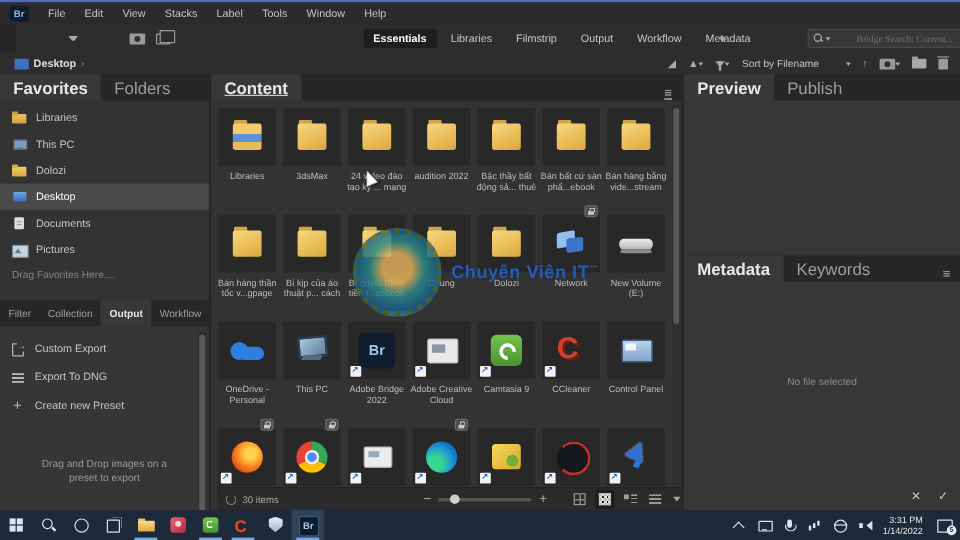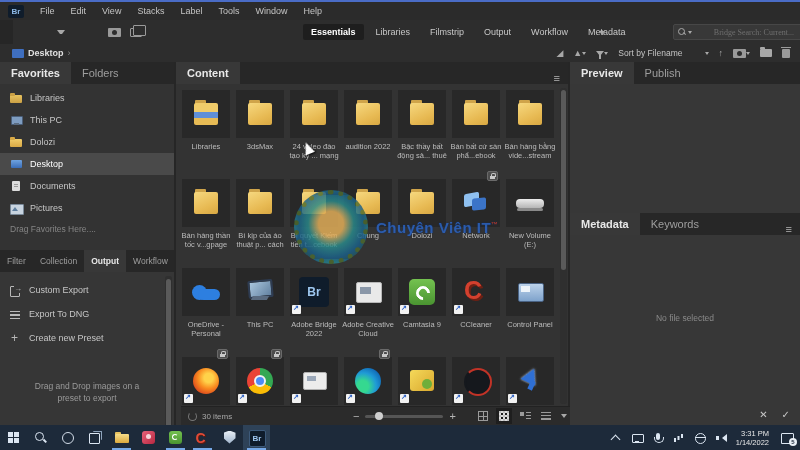--- a/index.html
+++ b/index.html
@@ -48,21 +48,21 @@
   .funnel::after { content:""; position:absolute; left:-1px; top:-5px; width:2px; height:8px; background:#a8a8a8; }
   .sort-dd { display:flex; align-items:center; gap:22px; font-size:8.5px; color:#c4c4c4; }
   .mini-folder { width:12px; height:8px; background:#a8a8a8; border-radius:1px; position:relative; }
   .mini-folder::before { content:""; position:absolute; left:0; top:-2px; width:5px; height:2px; background:#a8a8a8; border-radius:1px 1px 0 0; }
   .trash { width:8px; height:9px; background:#9a9a9a; border-radius:1px; position:relative; }
   .trash::before { content:""; position:absolute; left:-1px; top:-2px; width:10px; height:1.5px; background:#9a9a9a; }
 
   
   .panel { position:absolute; background:#333; }
   .panel-tabs { height:22px; background:#272727; display:flex; align-items:flex-end; }
-  .ptab { font-size:11px; color:#9e9e9e; padding:5px 11px; height:22px; line-height:13px; white-space:nowrap; }
+  .ptab { font-size:14px; color:#9e9e9e; padding:5px 11px; height:22px; line-height:13px; white-space:nowrap; }
   .ptab.selected { background:#383838; color:#e8e8e8; font-weight:bold; }
   .ptab-burger { margin-left:auto; color:#b5b5b5; font-size:11px; padding:4px 8px 0 0; }
 
   #sidebar { left:0; top:62px; width:174px; height:363px; }
   .fav-list { padding-top:3px; }
   .fav-row { display:flex; align-items:center; gap:7px; height:22px; padding-left:10px; font-size:9px; color:#c6c6c6; }
   .fav-row.selected { background:#4a4a4a; color:#fff; }
   .fav-hint { font-size:8.5px; color:#858585; padding:5px 0 0 10px; }
   .sic { width:13px; height:11px; position:relative; display:inline-block; }
   .ic-s-lib::before { content:""; position:absolute; left:0; top:2px; width:12px; height:8px; background:linear-gradient(#e8c35f,#caa045); border-radius:1px; }
@@ -83,21 +83,21 @@
   .eic { width:11px; height:11px; position:relative; display:inline-block; color:#b8b8b8; }
   .ic-e-export::before { content:""; position:absolute; left:0; top:1px; width:8px; height:9px; border:1.3px solid #b8b8b8; border-radius:1px; }
   .ic-e-export::after { content:"→"; position:absolute; left:4px; top:-1px; font-size:8px; color:#b8b8b8; background:#363636; }
   .ic-e-dng::before { content:""; position:absolute; left:0; top:2px; width:10px; height:8px;
       background:repeating-linear-gradient(#b8b8b8 0 1.4px, transparent 1.4px 3.4px); }
   .ic-e-plus::before { content:"+"; position:absolute; left:1px; top:-2px; font-size:12px; color:#b8b8b8; }
   .export-hint { position:absolute; top:108px; left:0; width:100%; text-align:center; font-size:8.5px; color:#9a9a9a; line-height:12px; }
   .vscroll { position:absolute; width:7px; background:#2f2f2f; border-radius:3px; }
   .vscroll .thumbbar { position:absolute; left:1px; width:5px; background:#5a5a5a; border-radius:3px; }
 
-  #content { left:176px; top:62px; width:392px; height:363px; }
+  #content { left:176px; top:62px; width:392px; height:363px;text-decoration:underline; }
   .grid { position:absolute; top:22px; left:0; width:384px; height:322px; overflow:hidden;
           display:flex; flex-wrap:wrap; align-content:flex-start; padding:4px 0 0 3px; }
   .cell { width:54px; height:89px; padding-top:2px; }
   .thumb { width:48px; height:48px; margin:0 auto; background:#282828; position:relative;
            display:flex; align-items:center; justify-content:center; }
   .glabel { margin-top:4px; padding:0 1px; font-size:7.5px; line-height:9px; color:#bcbcbc; text-align:center;
             word-wrap:break-word; max-height:28px; overflow:hidden; }
   .gicon { position:relative; width:34px; height:30px; display:block; }
 
   .ic-folder::before, .ic-libfolder::before { content:""; position:absolute; left:6px; top:1px; width:11px; height:5px; background:#cfa44a; border-radius:1px; }

